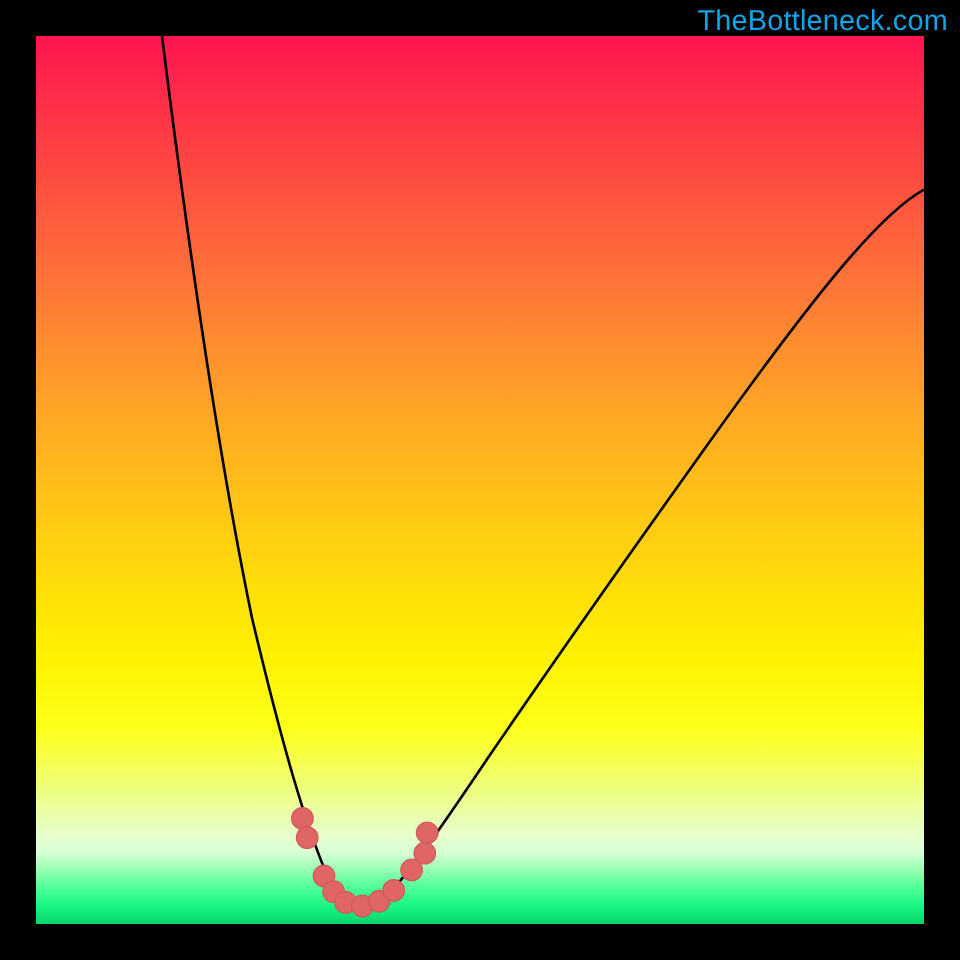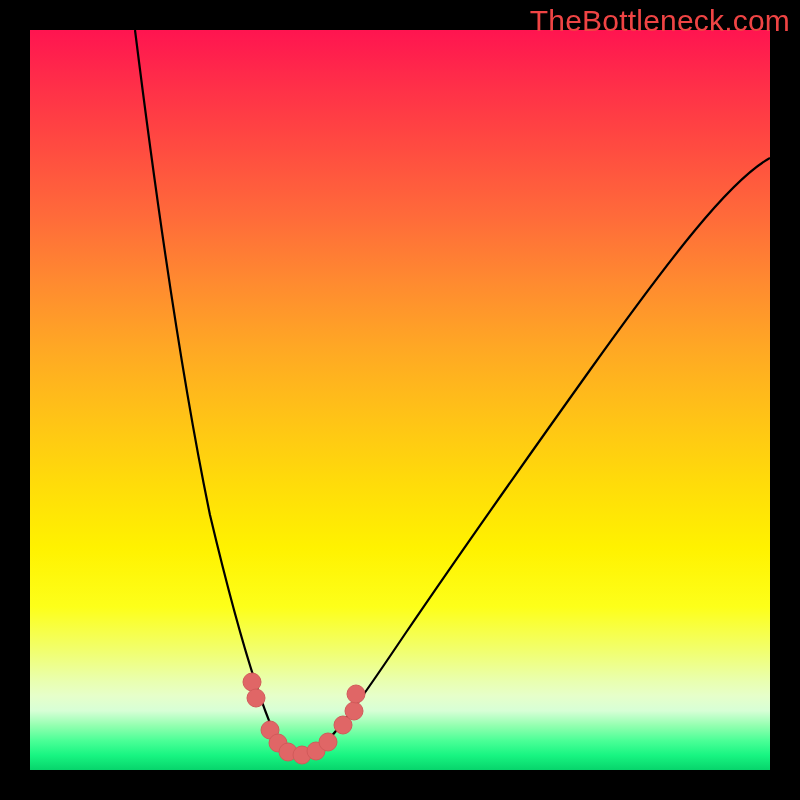--- a/index.html
+++ b/index.html
@@ -16,22 +16,22 @@
     top: 0;
     left: 0;
     width: 800px;
     height: 800px;
     background: #000;
   }
   .watermark {
     position: absolute;
     top: 4px;
     right: 10px;
-    color: #ef4444;
-    font-size: 30px;
+    color: #0ea5e9;
+    font-size: 24px;
     font-weight: 400;
     letter-spacing: 0.2px;
     z-index: 30;
   }
   .plot {
     position: absolute;
     left: 30px;
     top: 30px;
     width: 740px;
     height: 740px;

